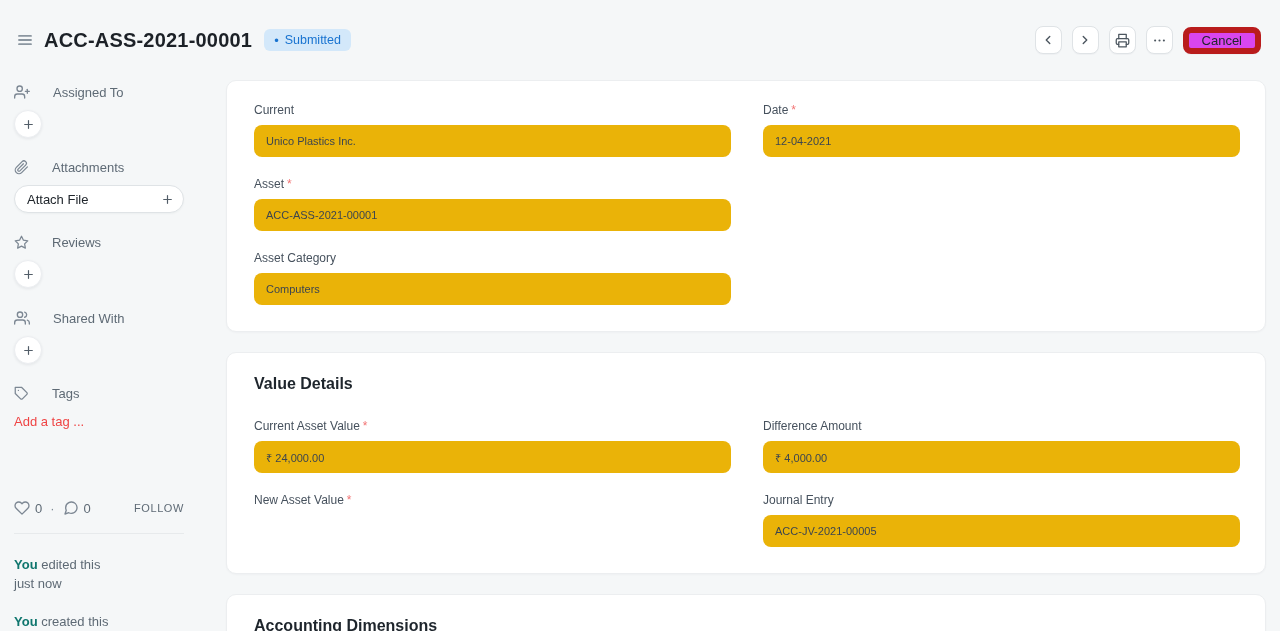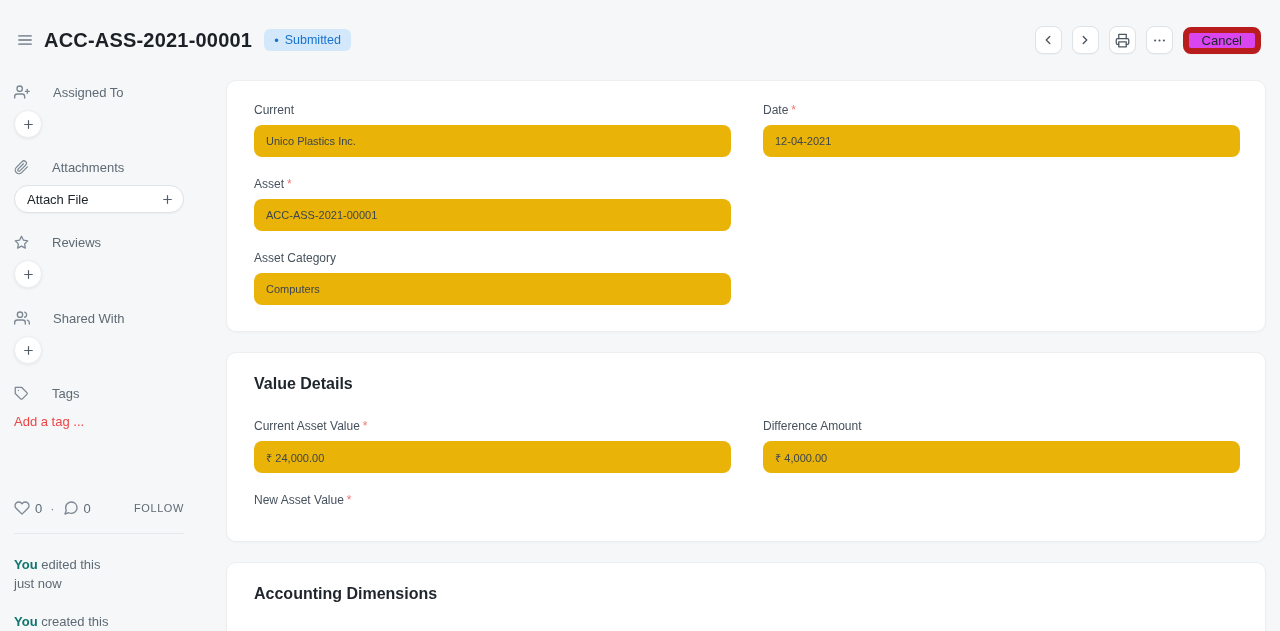--- a/index.html
+++ b/index.html
@@ -284,20 +284,24 @@
           <label class="flabel"><span>Current Asset Value</span><span class="req">*</span></label>
           <div class="fcontrol">₹ 24,000.00</div>
         </div>
         <div class="field c2">
           <label class="flabel"><span>Difference Amount</span></label>
           <div class="fcontrol">₹ 4,000.00</div>
         </div>
         <div class="field c1">
           <label class="flabel"><span>New Asset Value</span><span class="req">*</span></label>
         </div>
+        <div class="field c2">
+          <label class="flabel"><span>Journal Entry</span></label>
+          <div class="fcontrol">ACC-JV-2021-00005</div>
+        </div>
       </div>
     </section>
 
     <section class="card card-cut">
       <h2>Accounting Dimensions</h2>
     </section>
 
   </main>
 </div>
 

